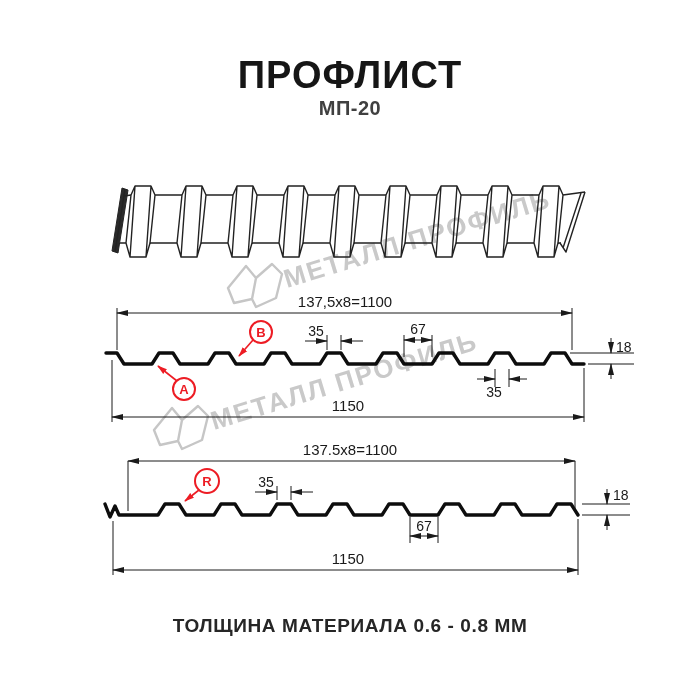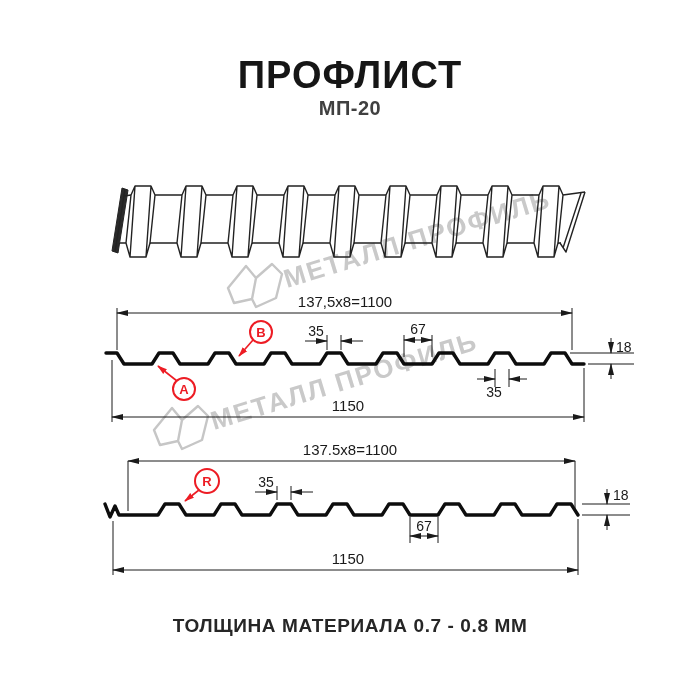--- a/index.html
+++ b/index.html
@@ -145,13 +145,13 @@
     <text class="dim" x="348" y="564" text-anchor="middle">1150</text>
 
     <g>
       <circle cx="207" cy="481" r="12" fill="none" stroke="#ed1c24" stroke-width="2"></circle>
       <text class="red-letter" x="207" y="486" text-anchor="middle">R</text>
       <line x1="199" y1="490" x2="185" y2="501" stroke="#ed1c24" stroke-width="1.6" marker-end="url(#arrR)"></line>
     </g>
   </g>
 </svg>
 
-<div class="footer">ТОЛЩИНА МАТЕРИАЛА 0.7 - 0.8 ММ</div>
+<div class="footer">ТОЛЩИНА МАТЕРИАЛА 0.6 - 0.8 ММ</div>
 
 </body></html>

